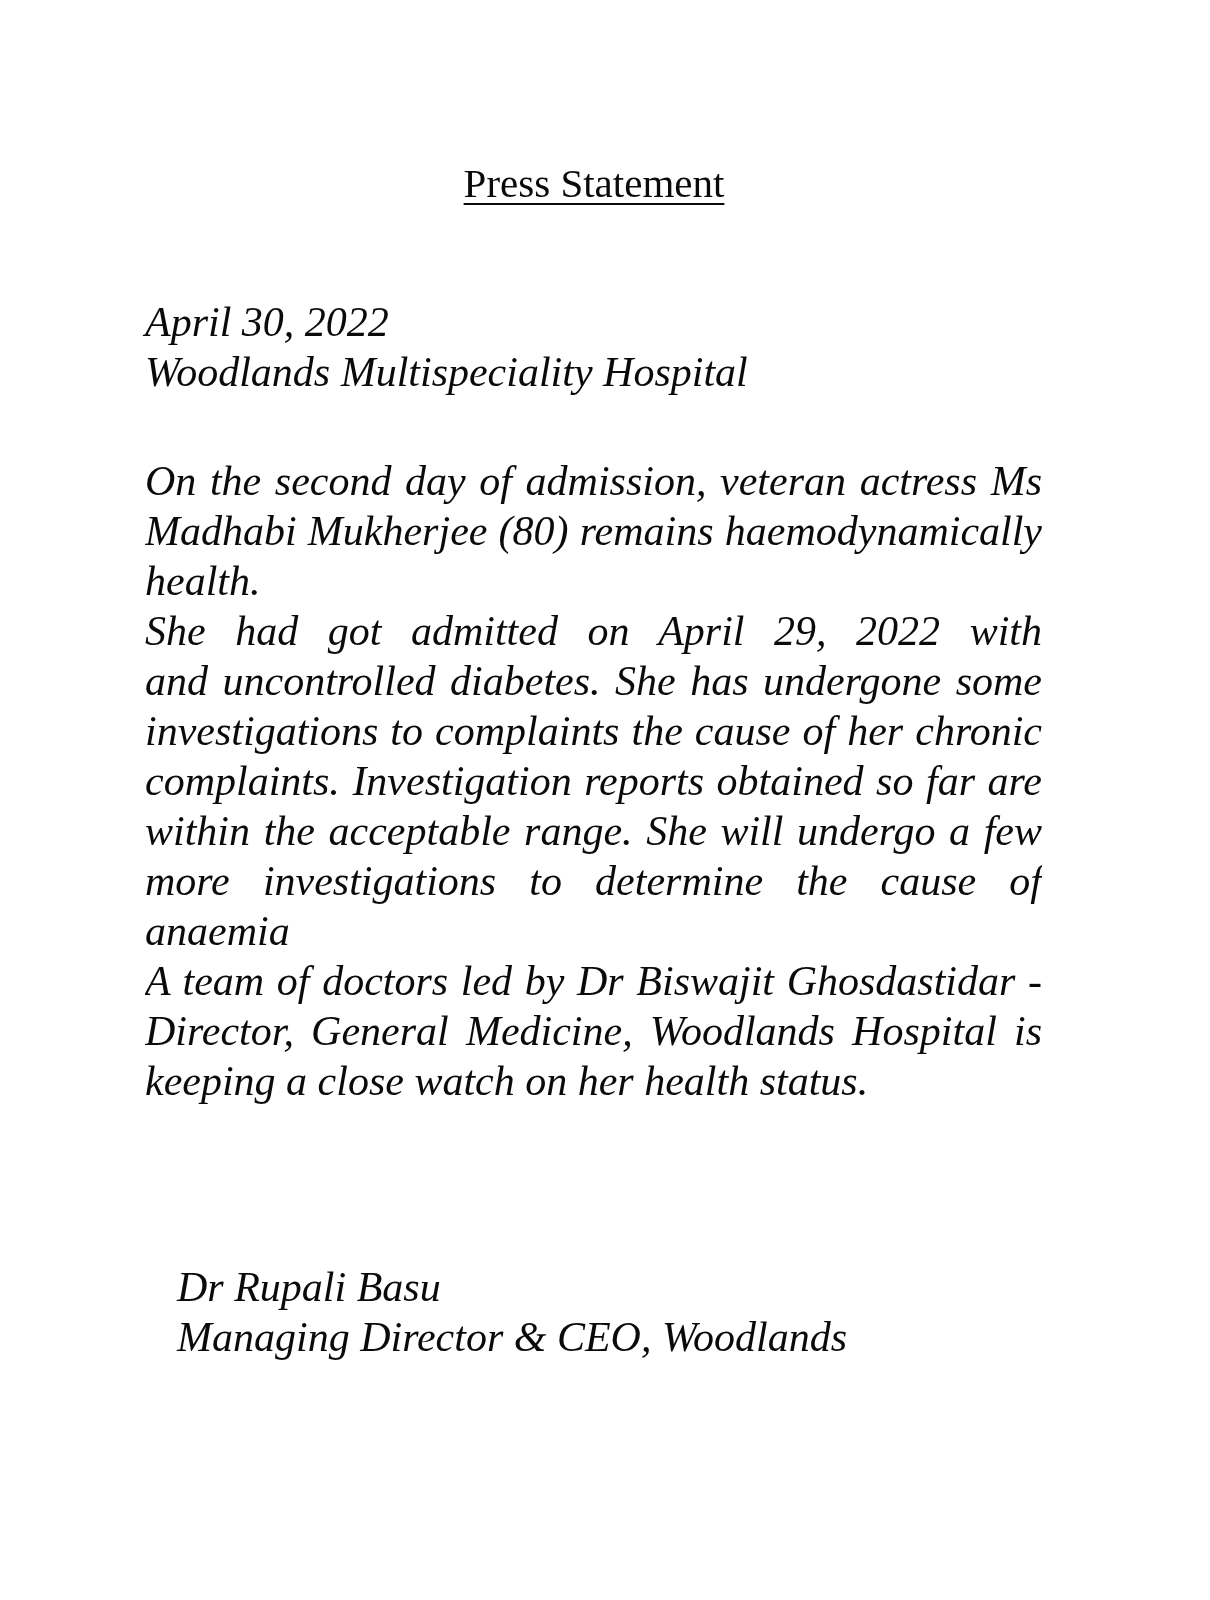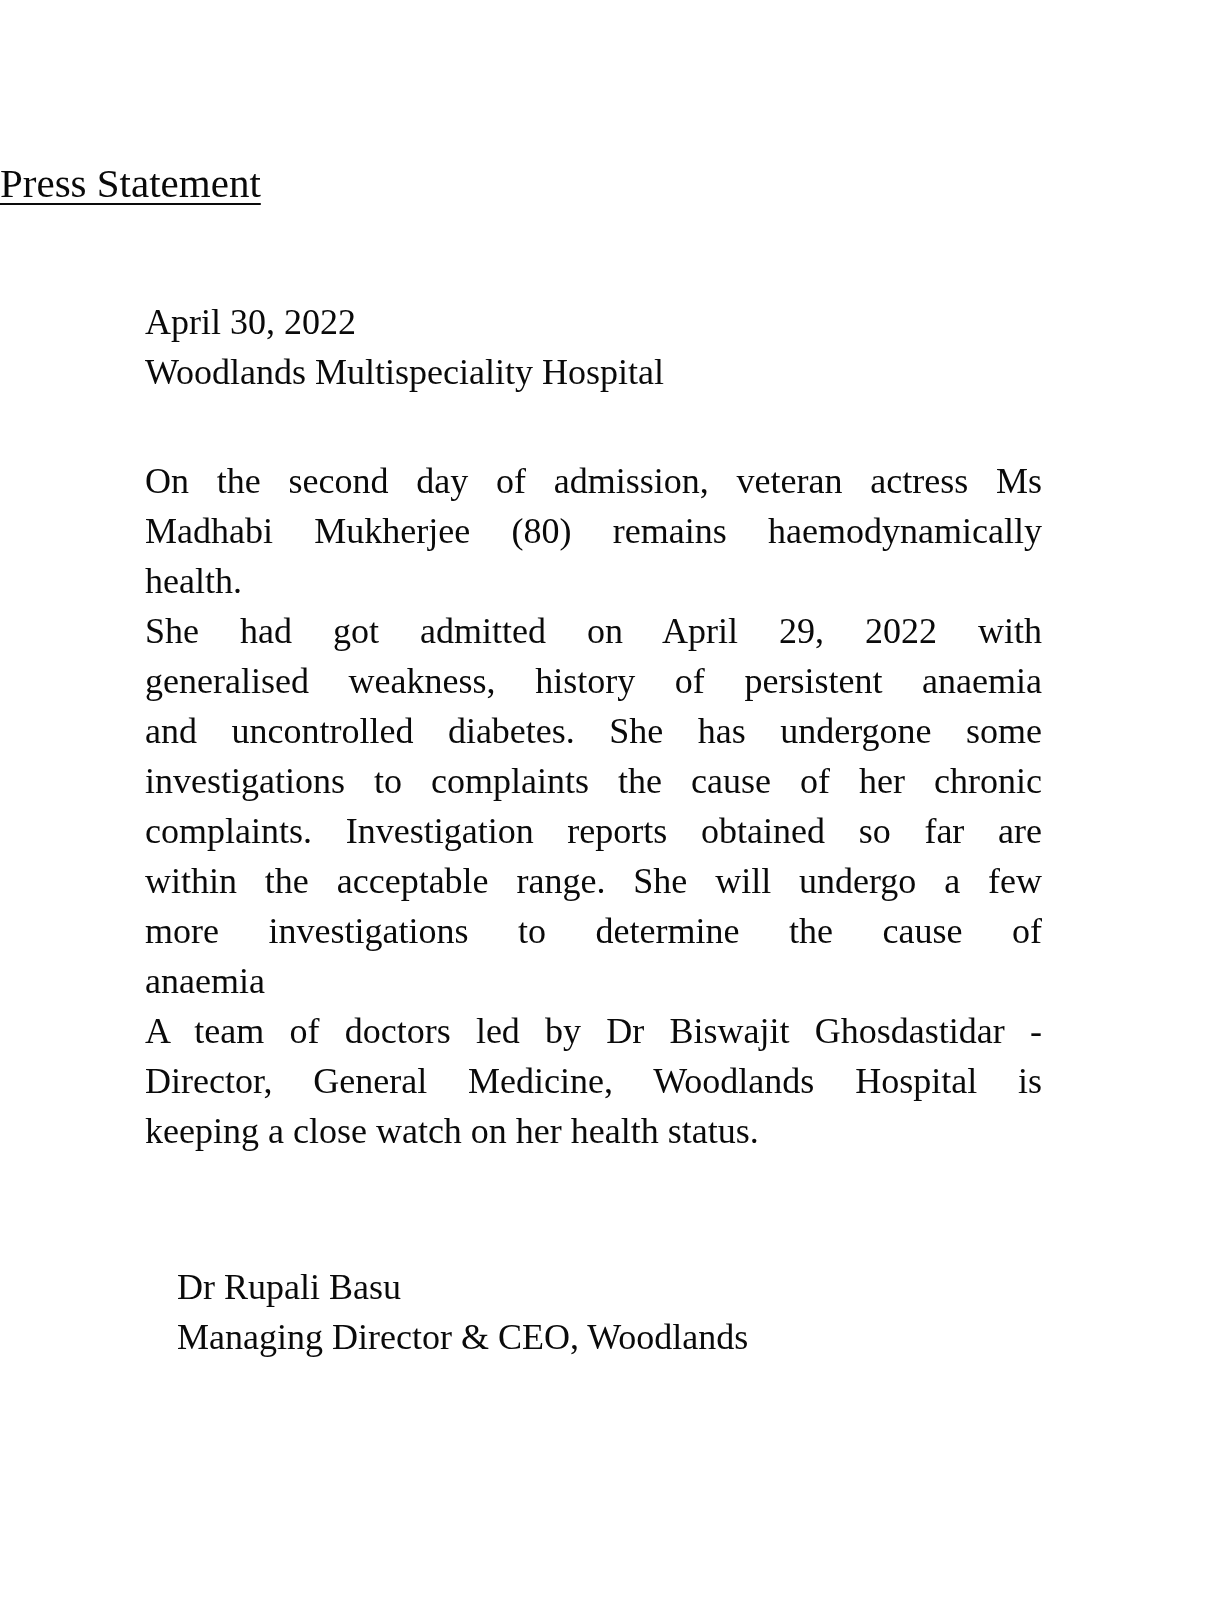--- a/index.html
+++ b/index.html
@@ -4,27 +4,27 @@
 <style>
   html, body { margin: 0; padding: 0; background: #ffffff; }
   body { width: 1210px; height: 1600px; position: relative; overflow: hidden; }
   .page {
     position: absolute; left: 0; top: 0; width: 1210px; height: 1600px;
     background: #ffffff; color: #0a0a0a;
     font-family: "Liberation Serif", "DejaVu Serif", serif;
   }
   .title {
     position: absolute; left: 0; top: 158px; width: 1188px;
-    text-align: left; font-size: 41px; line-height: 50px;
+    text-align: center; font-size: 41px; line-height: 50px;
   }
   .title span { text-decoration: underline; text-decoration-thickness: 2px; text-underline-offset: 6px; }
   .block { position: absolute; left: 145px; width: 897px; }
   .line {
-    display: block; height: 50px; line-height: 50px; font-size: 36px;
-    white-space: nowrap; transform-origin: left center;
+    display: block; height: 50px; line-height: 50px; font-size: 42px;
+    white-space: nowrap; transform-origin: left center; font-style: italic;
   }
   .line.just {
     text-align: justify; text-align-last: justify; white-space: normal; overflow: hidden;
   }
   .header-block { top: 297px; }
   .body-block { top: 456px; }
   .sig-block { top: 1262px; margin-left: 32px; }
 </style>
 </head>
 <body>
@@ -37,21 +37,20 @@
   <div class="block header-block">
     <span class="line">April 30, 2022</span>
     <span class="line">Woodlands Multispeciality Hospital</span>
   </div>
 
   <div class="block body-block" id="body-block">
       <span class="line just">On the second day of admission, veteran actress Ms</span>
       <span class="line just">Madhabi Mukherjee (80) remains haemodynamically</span>
       <span class="line">health.</span>
       <span class="line just">She had got admitted on April 29, 2022 with</span>
-      <span class="line just">generalised weakness, history of persistent anaemia</span>
       <span class="line just">and uncontrolled diabetes. She has undergone some</span>
       <span class="line just">investigations to complaints the cause of her chronic</span>
       <span class="line just">complaints. Investigation reports obtained so far are</span>
       <span class="line just">within the acceptable range. She will undergo a few</span>
       <span class="line just">more investigations to determine the cause of</span>
       <span class="line">anaemia</span>
       <span class="line just">A team of doctors led by Dr Biswajit Ghosdastidar -</span>
       <span class="line just">Director, General Medicine, Woodlands Hospital is</span>
       <span class="line">keeping a close watch on her health status.</span>
     </div>

